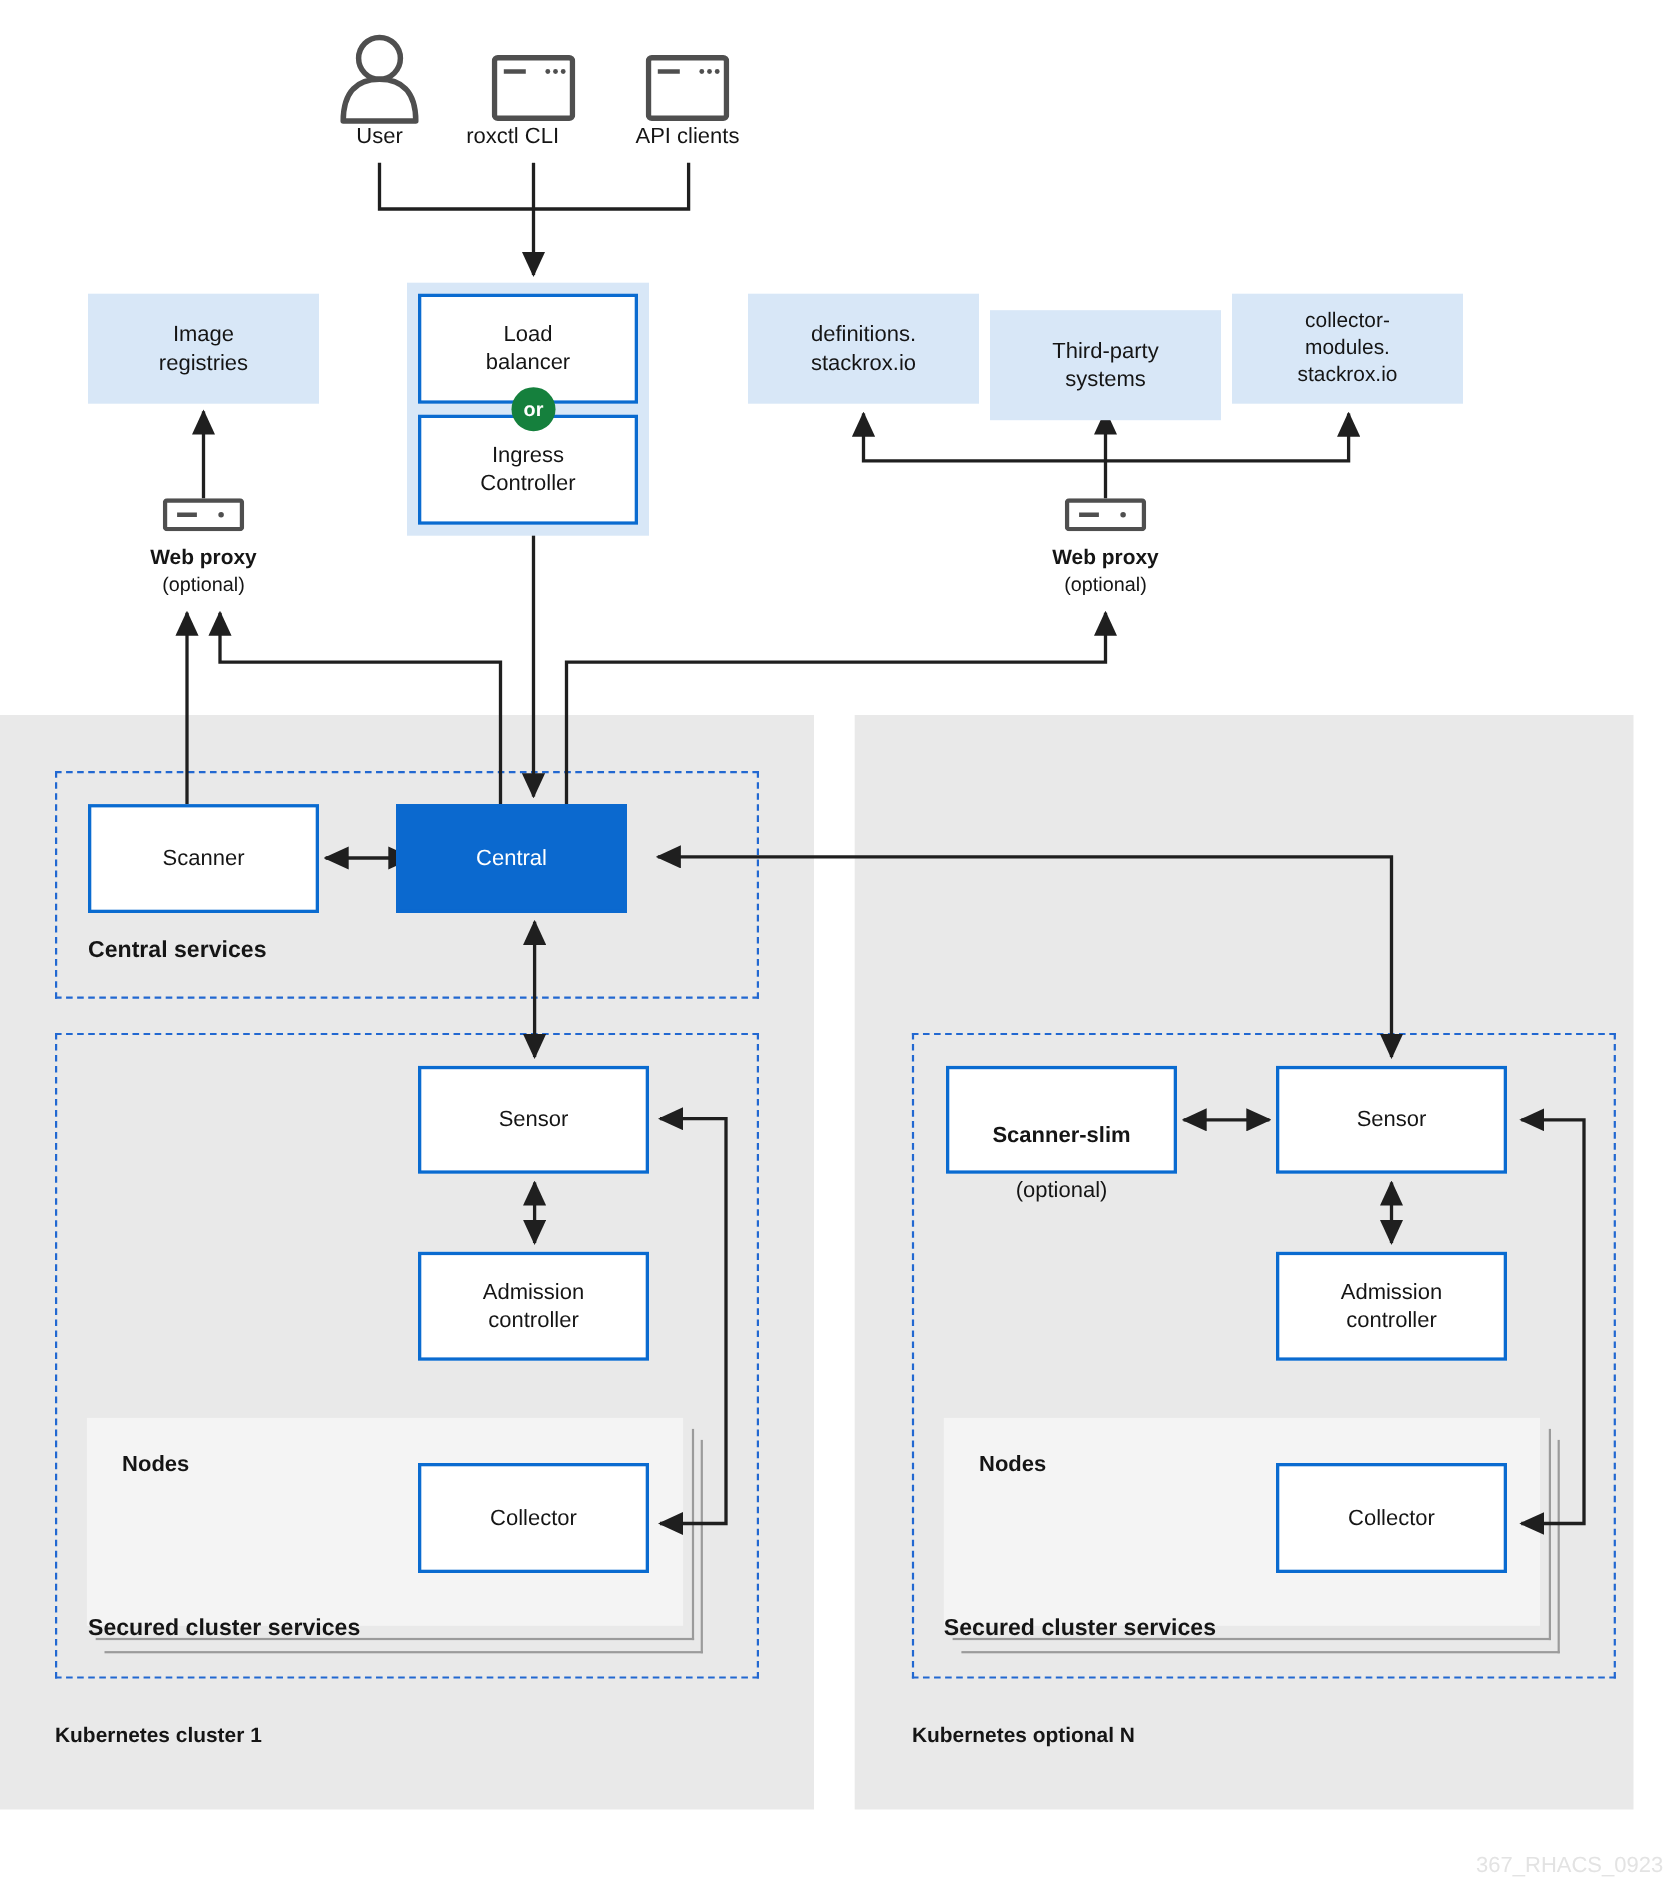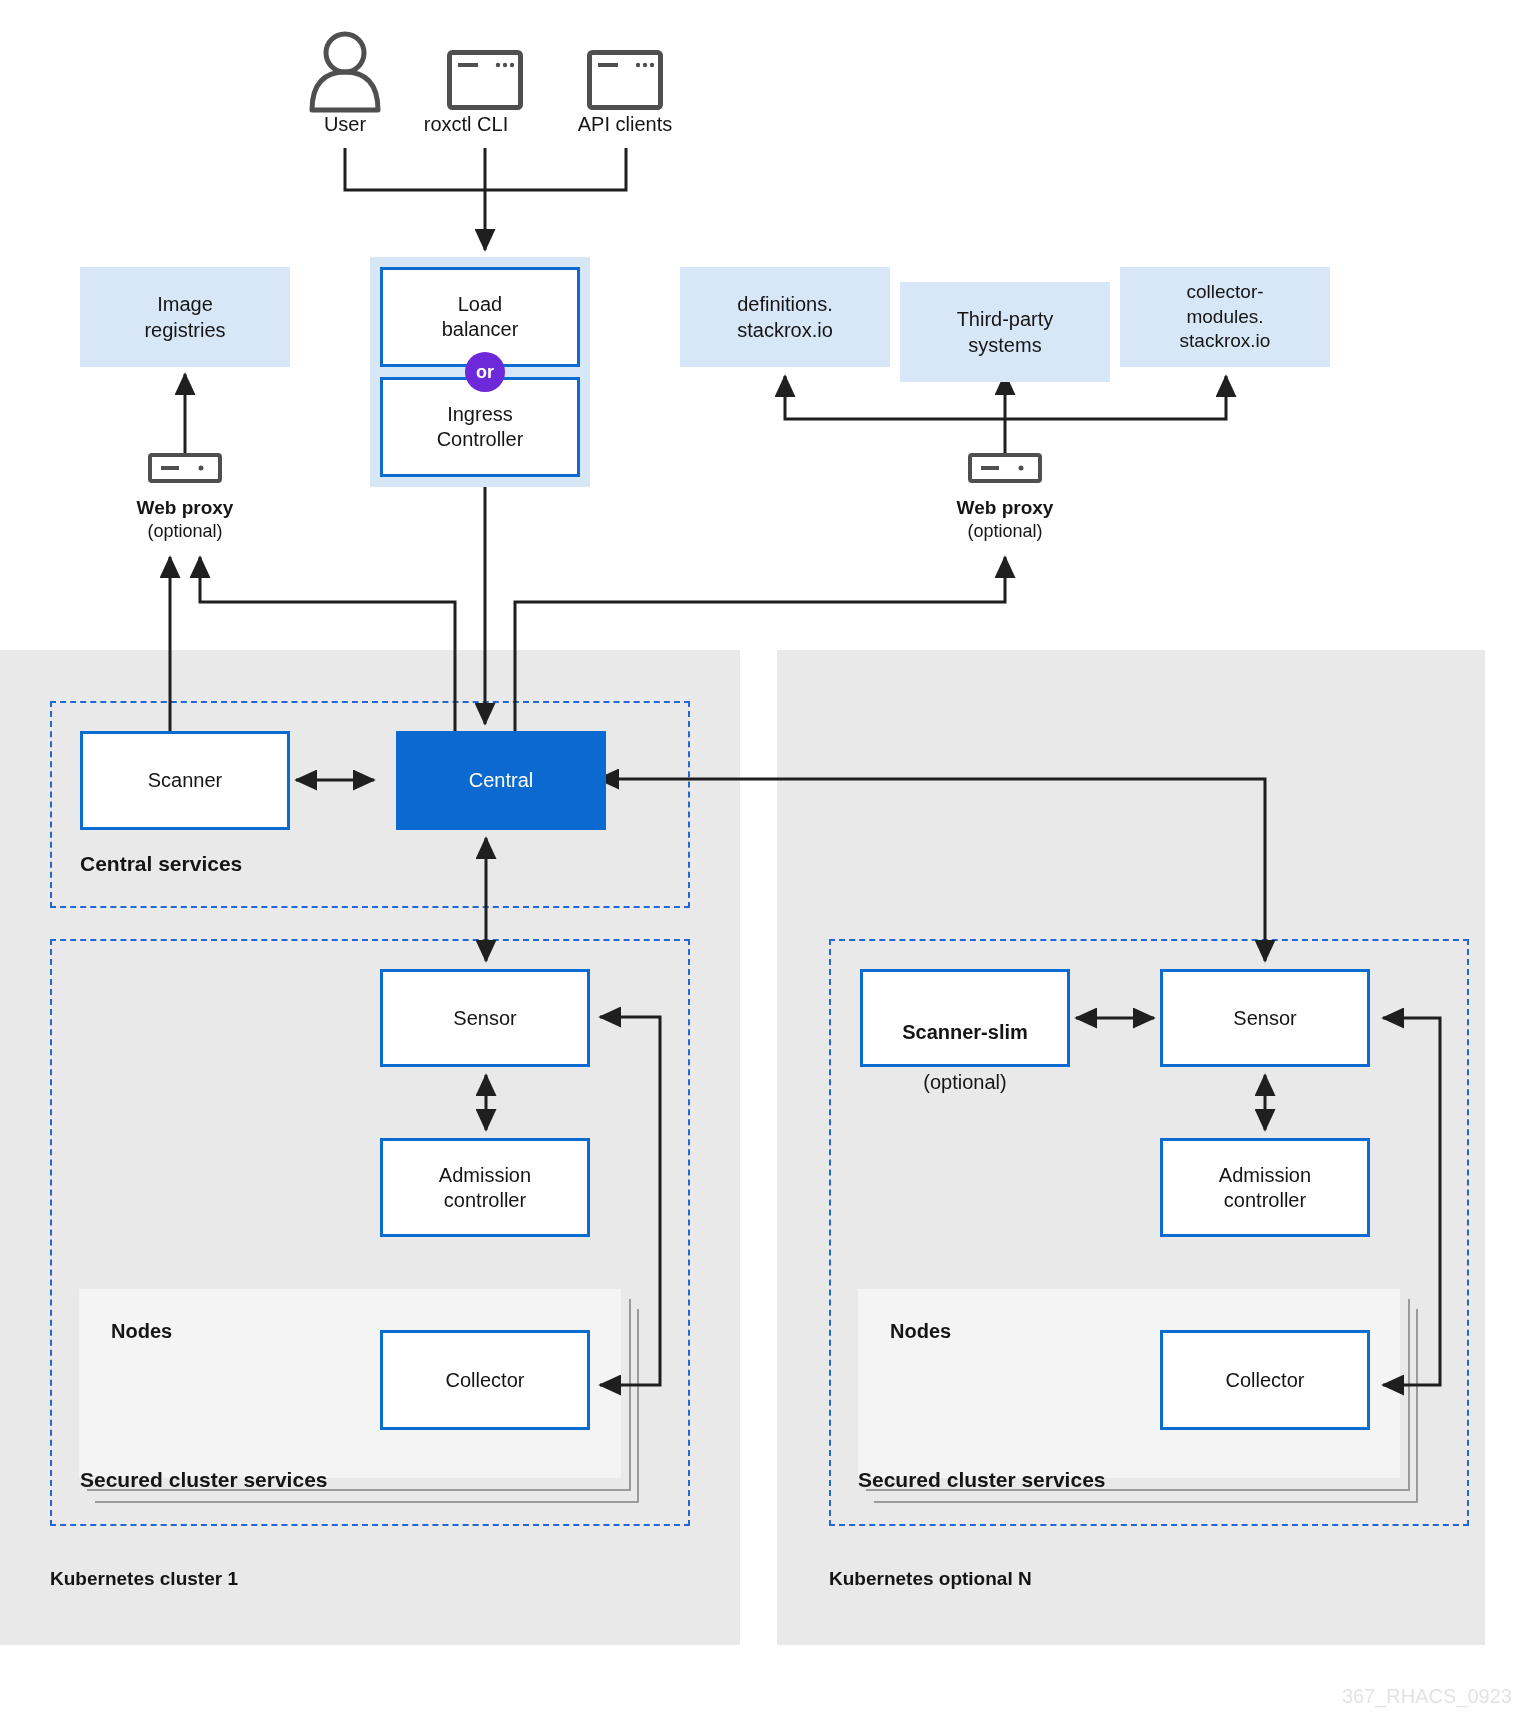--- a/index.html
+++ b/index.html
@@ -17,21 +17,21 @@
     font-size:20px;line-height:1.25;color:#151515;white-space:pre-line;
   }
   .box.fill{background:#0b69cf;color:#ffffff;border-color:#0b69cf;}
   .bluebox{
     position:absolute;background:#d8e7f7;
     display:flex;align-items:center;justify-content:center;text-align:center;
     font-size:20px;line-height:1.3;color:#151515;white-space:pre-line;
   }
   .lbwrap{position:absolute;background:#d8e7f7;}
   .orcircle{
-    position:absolute;width:40px;height:40px;border-radius:50%;background:#6d28d9;
+    position:absolute;width:40px;height:40px;border-radius:50%;background:#15803d;
     display:flex;align-items:center;justify-content:center;
     color:#fff;font-size:18px;font-weight:700;
   }
   .iconlabel{position:absolute;font-size:20px;text-align:center;color:#151515;}
   .wplabel{position:absolute;text-align:center;color:#151515;font-size:19px;line-height:1.25;}
   .wplabel .t1{font-weight:600;display:block;}
   .wplabel .t2{font-weight:400;display:block;font-size:18px;}
   .seclabel{position:absolute;font-weight:700;font-size:21px;color:#151515;}
   .cluslabel{position:absolute;font-weight:700;font-size:19px;color:#151515;}
   .nodeslabel{position:absolute;font-weight:700;font-size:20px;color:#151515;}
@@ -152,21 +152,21 @@
       <line x1="13" y1="15" x2="31" y2="15" stroke="#4f4f4f" stroke-width="4"></line>
       <circle cx="53" cy="15" r="2.5" fill="#4f4f4f"></circle>
     </svg>
   </span>
   <div class="wplabel" style="left:930px;top:496px;width:150px;">
     <span class="t1">Web proxy</span>
     <span class="t2">(optional)</span>
   </div>
 
   <div class="box" style="left:80px;top:731px;width:210px;height:99px;">Scanner</div>
-  <div class="box fill" style="left:396px;top:731px;width:210px;height:99px;">Central</div>
+  <div class="box fill" style="left:360px;top:731px;width:210px;height:99px;">Central</div>
   <div class="seclabel" style="left:80px;top:852px;">Central services</div>
 
   <div class="box" style="left:380px;top:969px;width:210px;height:98px;">Sensor</div>
   <div class="box" style="left:380px;top:1138px;width:210px;height:99px;">Admission
 controller</div>
   <div class="nodeslabel" style="left:111px;top:1320px;">Nodes</div>
   <div class="box" style="left:380px;top:1330px;width:210px;height:100px;">Collector</div>
   <div class="seclabel" style="left:80px;top:1468px;">Secured cluster services</div>
   <div class="cluslabel" style="left:50px;top:1568px;">Kubernetes cluster 1</div>
 

